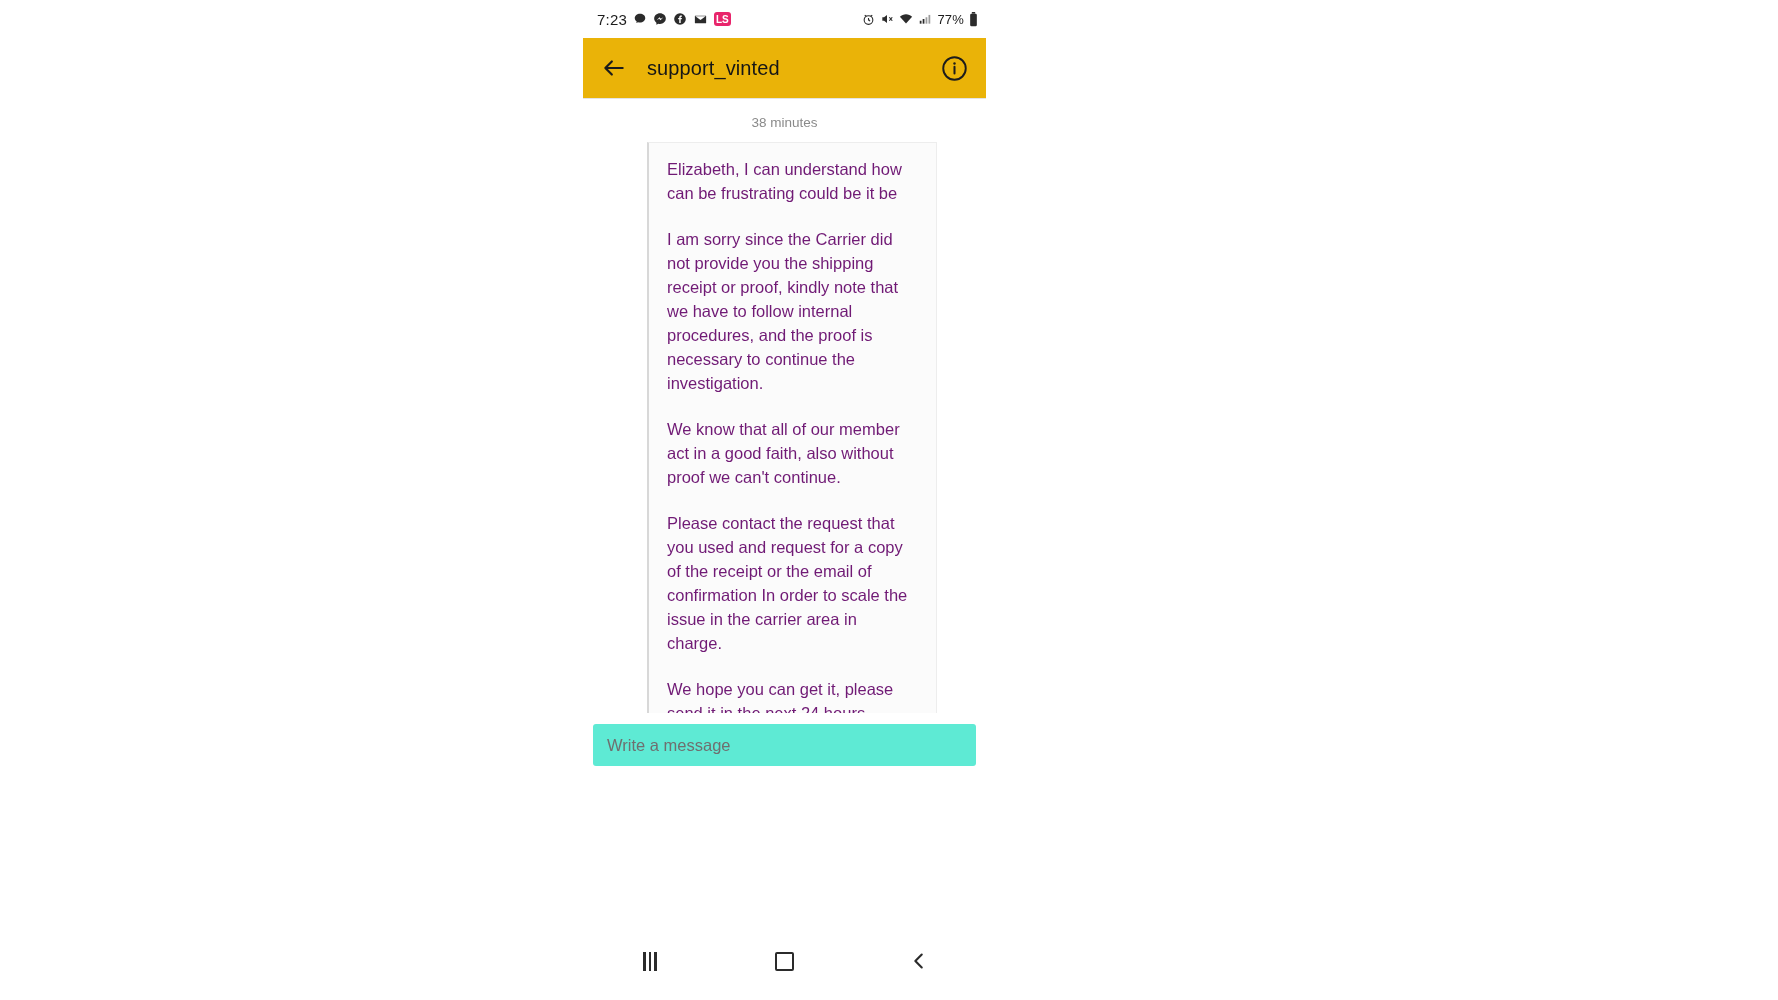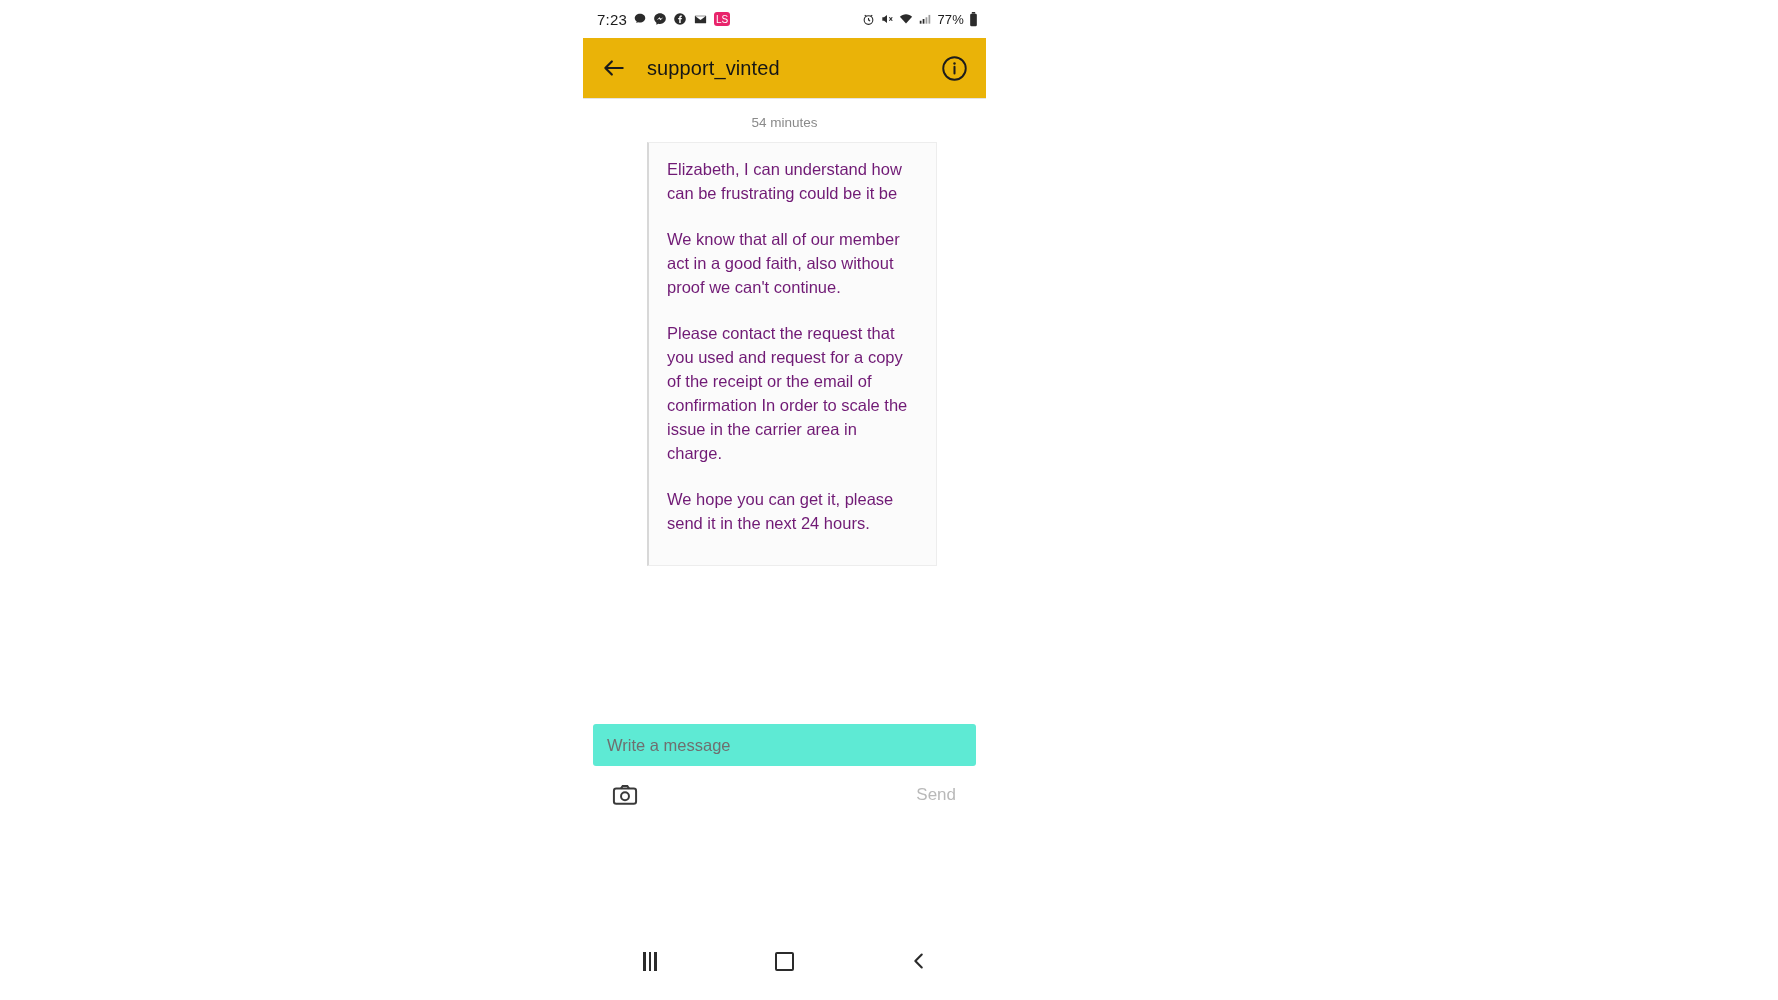--- a/index.html
+++ b/index.html
@@ -34,21 +34,21 @@
     font-size: 15px;
     color: #1a1a1a;
     gap: 32px;
   }
   .sb-left { display: flex; align-items: center; gap: 6px; }
   .sb-clock { font-size: 15px; font-weight: 500; letter-spacing: .2px; color:#1c1c1c; }
   .sb-right { margin-left: auto; display: flex; gap: 5px; }
   .sb-icon { display: inline-flex; align-items: center; justify-content: center; }
   .sb-batt { font-size: 13px; color: #1c1c1c; letter-spacing: .2px; }
   .chip-ls {
-    background: #e8246b; color:#fff; font-size: 10px; font-weight: 400;
+    background: #e8246b; color:#fff; font-size: 10px; font-weight: 700;
     border-radius: 3px; padding: 1px 2px; line-height: 11px;
     display:inline-flex; align-items:center; justify-content:center;
     min-width: 15px; height: 14px;
   }
 
   
   .header {
     height: 60px;
     display: flex;
     align-items: center;
@@ -245,44 +245,35 @@
         <svg width="27" height="27" viewBox="0 0 24 24">
             <circle cx="12" cy="12" r="10" fill="none" stroke="#1c1c1c" stroke-width="1.7"></circle>
             <path stroke="#1c1c1c" stroke-width="1.8" stroke-linecap="round" d="M12 10.5v6"></path>
             <circle cx="12" cy="7.6" r="1.1" fill="#1c1c1c"></circle>
           </svg>
       </span>
     </div>
     <div class="header-divider"></div>
 
     <div class="convo">
-      <div class="timestamp">54 minutes</div>
+      <div class="timestamp">38 minutes</div>
       <div class="bubble-wrap">
         <div class="bubble">
           <p>Elizabeth, I can understand  how can be frustrating could be it be</p>
+          <p>I am sorry since the Carrier did not provide you the shipping receipt or proof, kindly note that we have to follow internal procedures, and the proof is necessary to continue the investigation.</p>
           <p>We know that all of our member act in a good faith, also without proof we can't continue.</p>
           <p>Please contact the request that you used and request for a copy of the receipt or the email of confirmation In order to scale the issue in the carrier area in charge.</p>
           <p>We hope you can get it, please send it in the next 24 hours.</p>
         </div>
       </div>
     </div>
 
     <div class="composer-shadow"></div>
     <div class="composer">
       <input class="msg-input" type="text" placeholder="Write a message" style="">
-      <div class="composer-row">
-        <span style="display:inline-flex;cursor:pointer;">
-          <svg width="28" height="28" viewBox="0 0 24 24">
-            <rect x="2.5" y="6.5" width="19" height="13" rx="2" fill="none" stroke="#3a3a3a" stroke-width="1.7"></rect>
-            <path fill="none" stroke="#3a3a3a" stroke-width="1.7" d="M8.5 6.5 10 4.3h4l1.5 2.2"></path>
-            <circle cx="12" cy="13" r="3.4" fill="none" stroke="#3a3a3a" stroke-width="1.7"></circle>
-          </svg>
-        </span>
-        <button class="send-btn">Send</button>
-      </div>
     </div>
 
     <div class="navbar">
       <div class="nav-btn">
         <span class="nav-recents">
             <i></i>
             <i></i>
             <i></i>
           </span>
       </div>

